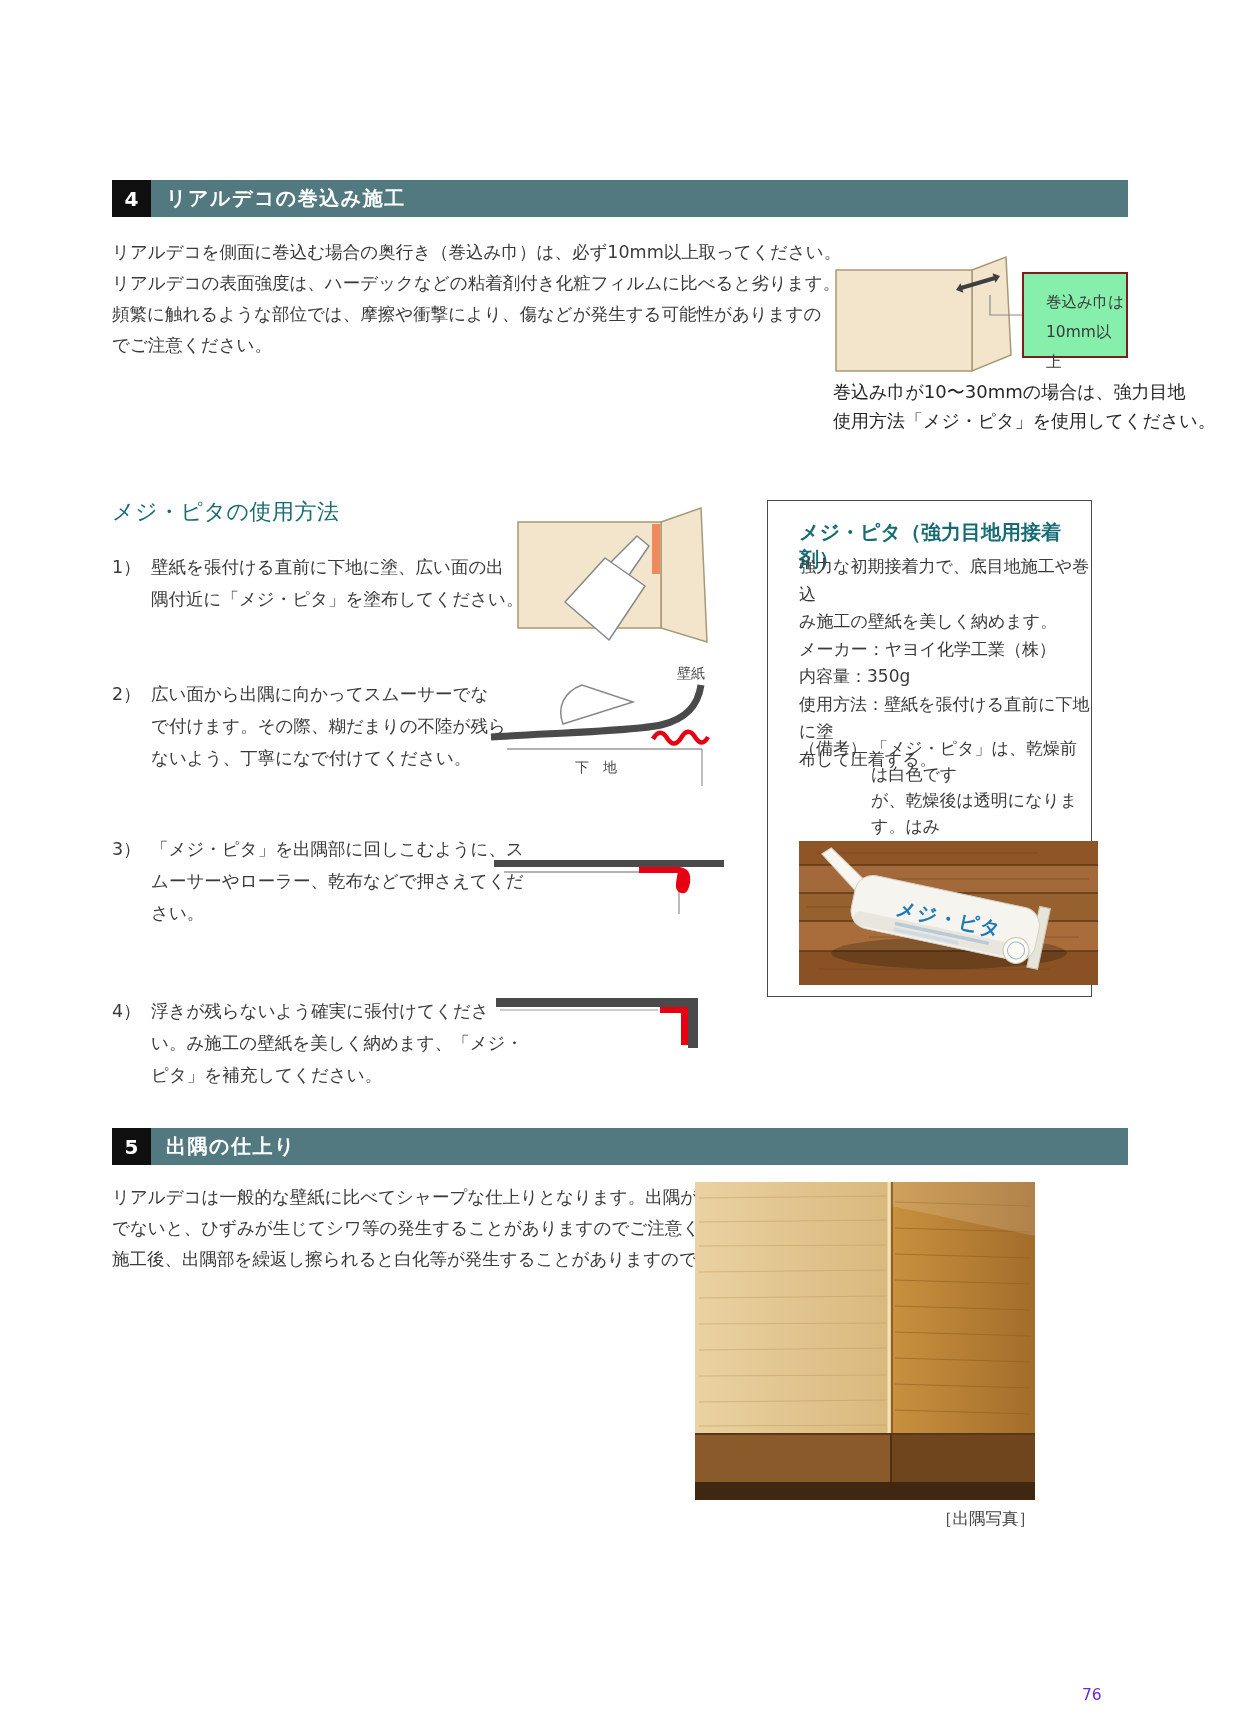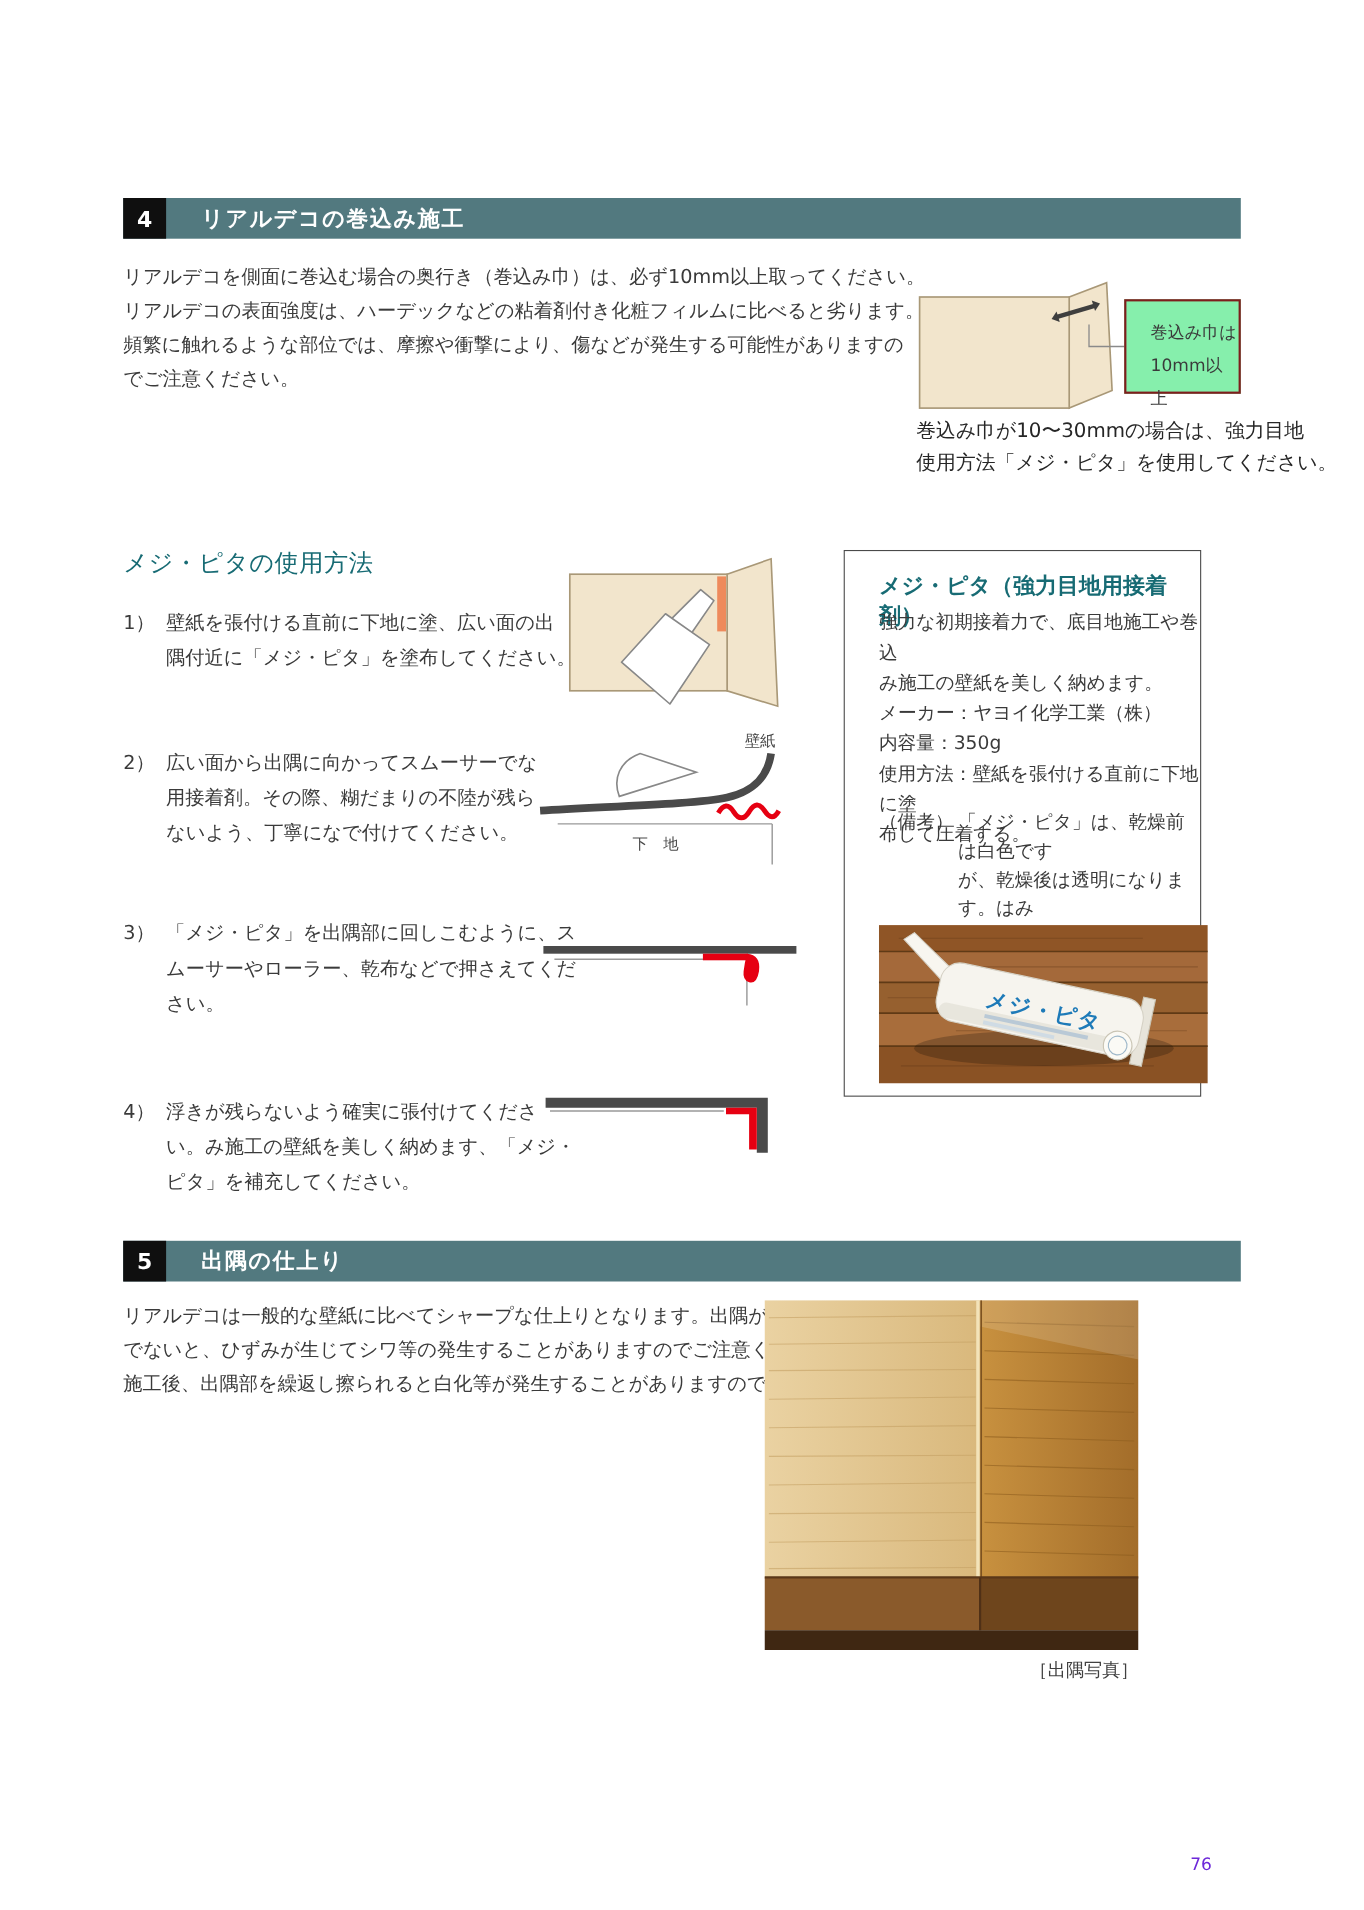--- a/index.html
+++ b/index.html
@@ -4,21 +4,21 @@
 <style>
   html,body{margin:0;padding:0;background:#fff;}
   .page{position:relative;width:1240px;height:1736px;background:#ffffff;
         font-family:"DejaVu Sans",sans-serif;color:#3a3a3a;overflow:hidden;}
   .abs{position:absolute;}
   
   .secbar{display:flex;align-items:stretch;background:#52797f;}
   .secnum{width:39px;background:#0f0f0f;color:#ffffff;display:flex;align-items:center;
           justify-content:center;font-size:20px;font-weight:bold;}
   .sectitle{color:#ffffff;font-size:20px;font-weight:600;display:flex;align-items:center;
-            padding-left:32px;letter-spacing:1.5px;}
+            padding-left:15px;letter-spacing:1.5px;}
   
   .body-lines div{font-size:17.5px;line-height:31px;color:#3a3a3a;}
   .cap-lines div{font-size:18px;line-height:29px;color:#262626;}
   .h-teal{color:#176b74;font-weight:normal;font-size:22px;letter-spacing:0.5px;}
   .step{display:flex;}
   .step .num{width:39px;flex:none;font-size:17.5px;line-height:32px;}
   .step .lines div{font-size:17.5px;line-height:32px;}
   
   .pbox{border:1.5px solid #4a4a4a;box-sizing:border-box;background:#fff;}
   .pbox-title{color:#176b74;font-weight:bold;font-size:20px;}
@@ -82,21 +82,21 @@
     <rect x="13" y="22" width="143" height="106" fill="#f2e5cc" stroke="#a99877" stroke-width="1.5"></rect>
     <rect x="147" y="24" width="8" height="50" fill="#ee8a5c"></rect>
     <polygon points="104,64 132,36 144,46 122,78" fill="#ffffff" stroke="#888" stroke-width="1.5" stroke-linejoin="round"></polygon>
     <polygon points="60,102 100,58 140,86 104,140" fill="#ffffff" stroke="#888" stroke-width="1.5" stroke-linejoin="round"></polygon>
   </svg>
 
   <div class="abs step" style="left:112px;top:678px;">
     <div class="num">2）</div>
     <div class="lines">
       <div>広い面から出隅に向かってスムーサーでな</div>
-      <div>用接着剤。その際、糊だまりの不陸が残ら</div>
+      <div>で付けます。その際、糊だまりの不陸が残ら</div>
       <div>ないよう、丁寧になで付けてください。</div>
     </div>
   </div>
 
   <svg class="abs" style="left:485px;top:658px;" width="240" height="130" viewBox="0 0 240 130">
     <text x="192" y="20" font-size="14" fill="#4a4a4a">壁紙</text>
     <line x1="22" y1="91" x2="217" y2="91" stroke="#999" stroke-width="1.3"></line>
     <line x1="217" y1="91" x2="217" y2="128" stroke="#999" stroke-width="1.3"></line>
     <path d="M6,79 C70,75 150,73 176,67 C202,61 213,47 216,27" fill="none" stroke="#4a4a4a" stroke-width="7"></path>
     <path d="M168,81 q7,-12 14,-1 q7,11 14,0 q7,-12 14,-1 q7,11 13,0" fill="none" stroke="#e60012" stroke-width="4.5"></path>

